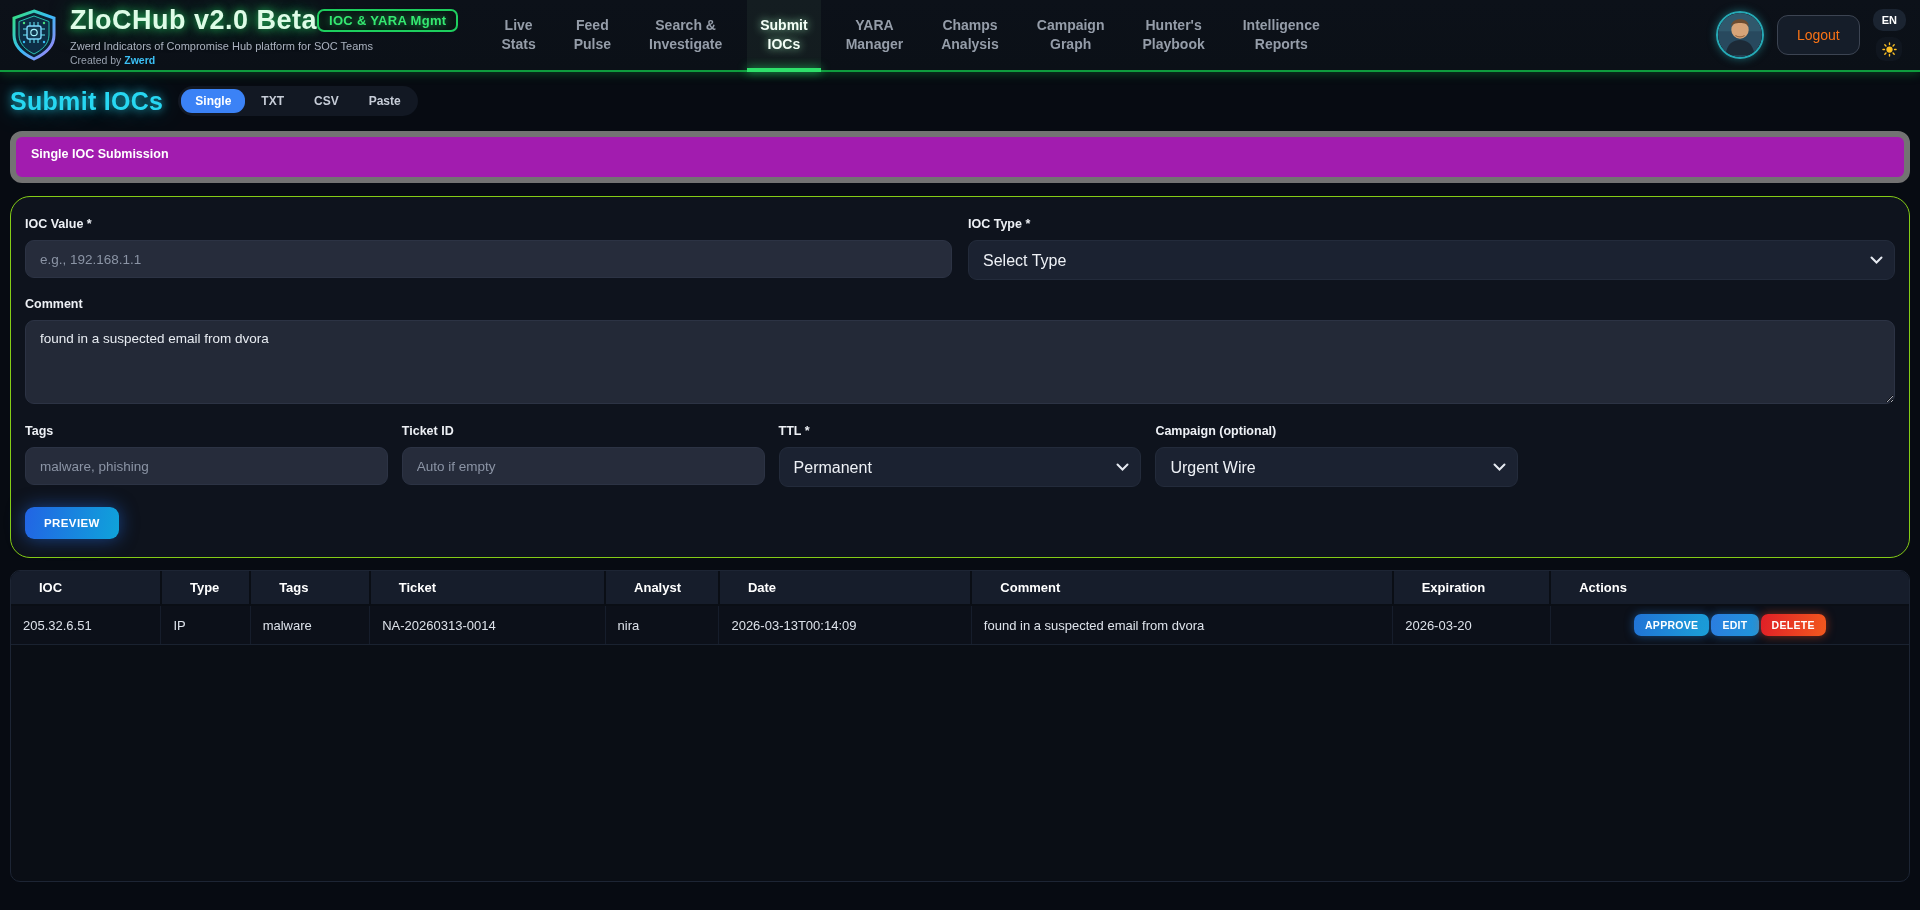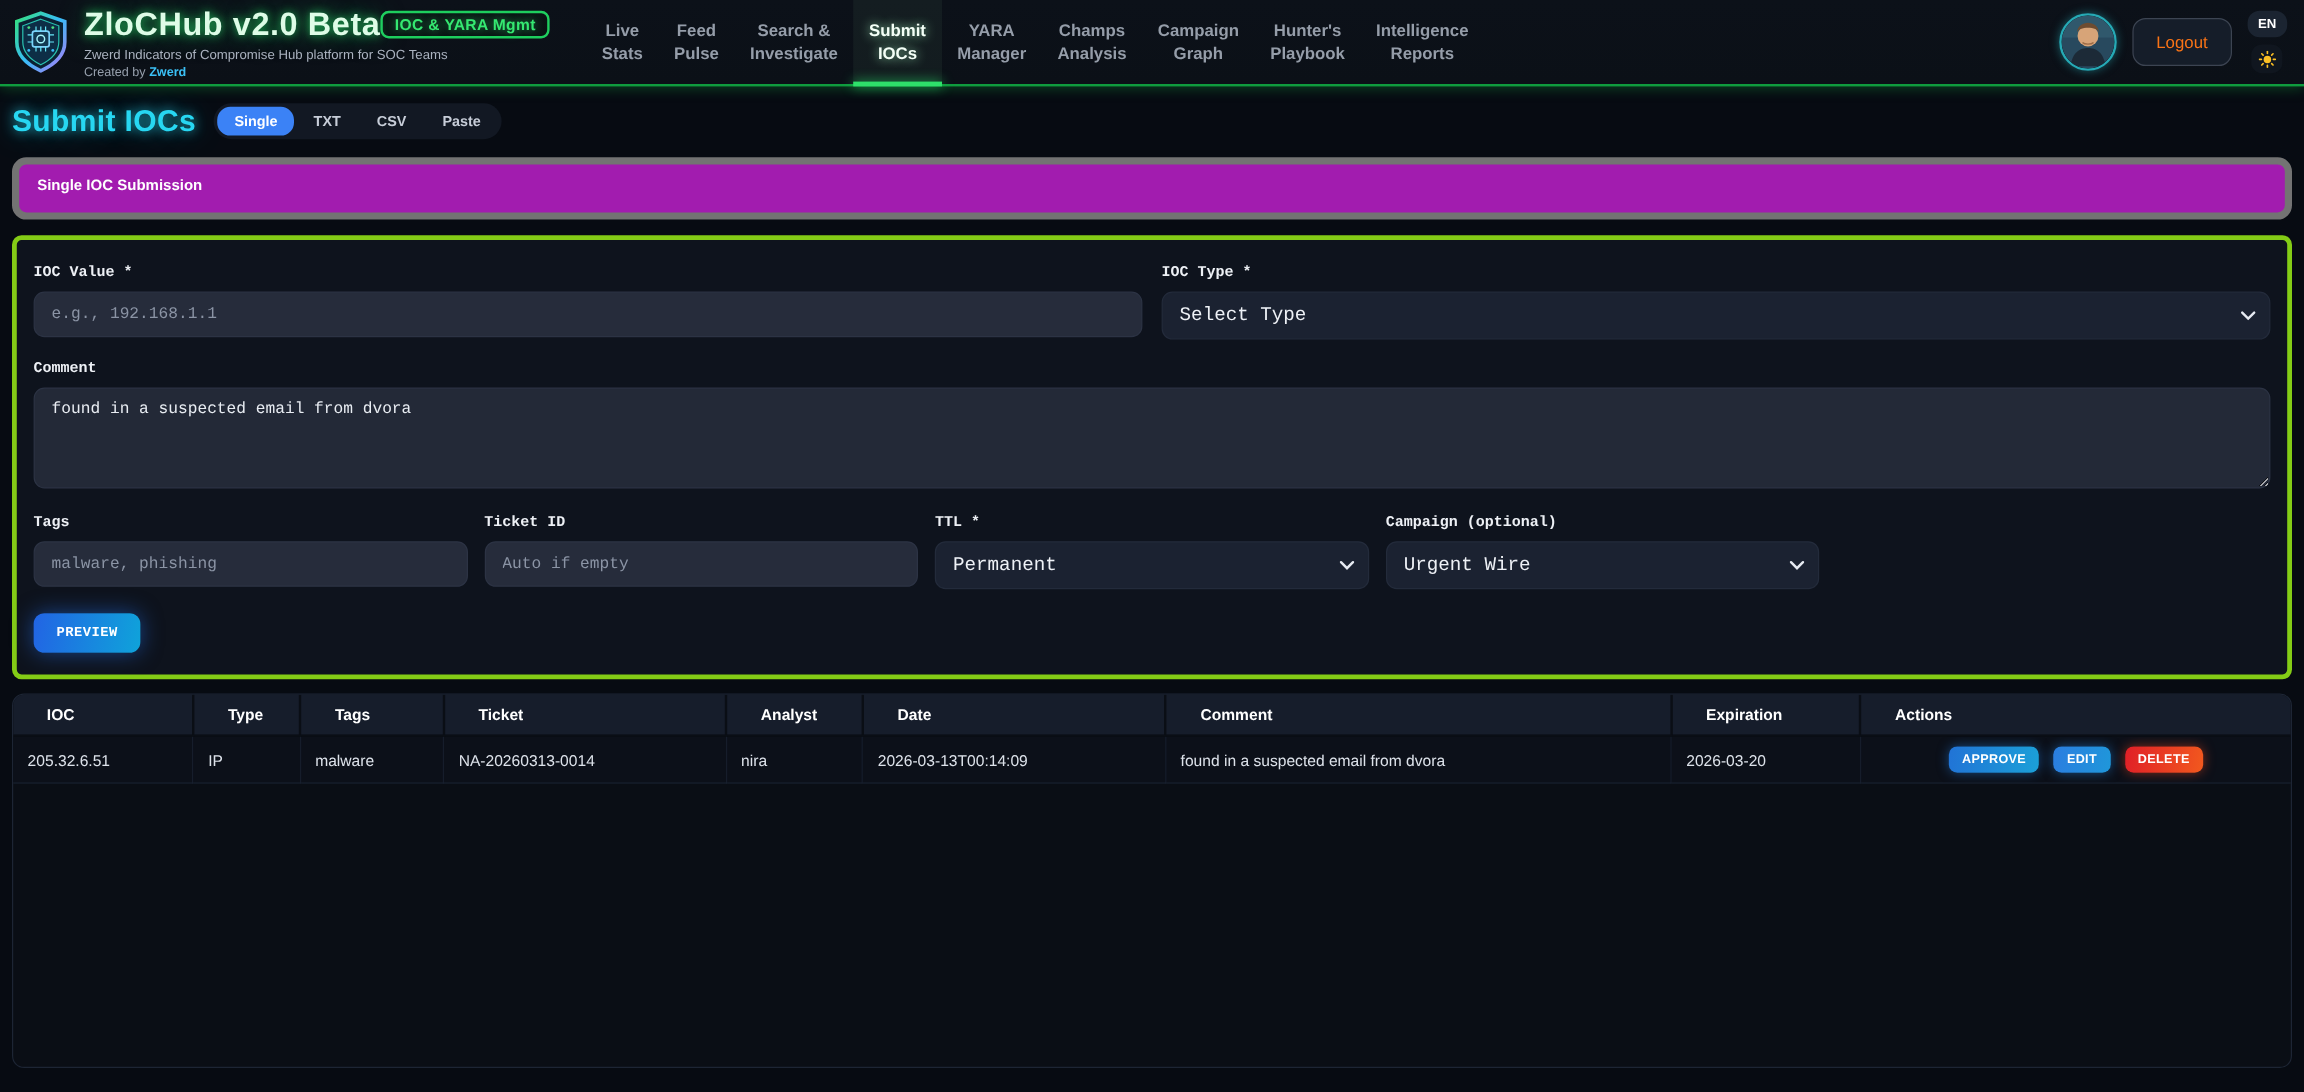--- a/index.html
+++ b/index.html
@@ -28,21 +28,21 @@
   }
   .brand-badge {
     border:2px solid #1fcf5f; color:#35e871; font-size:13px; font-weight:800;
     padding:2px 10px; border-radius:7px; letter-spacing:.3px;
     text-shadow:0 0 8px rgba(34,197,94,.8); background:rgba(10,25,16,.4);
   }
   .brand-sub { font-size:11px; color:#aab2bf; margin-top:4px; }
   .brand-created { font-size:10.5px; color:#97a0ad; margin-top:2px; }
   .brand-created a { color:#3bc0f5; font-weight:700; text-decoration:none; }
 
-  .nav { display:flex; align-items:stretch; margin-left:30px; }
+  .nav { display:flex; align-items:stretch; margin-left:30px;gap:12px; }
   .nav-item {
     width:min-content; min-width:58px; text-align:center;
     display:flex; align-items:center; justify-content:center;
     padding:0 13px; color:#959da9; font-size:14px; font-weight:700;
     line-height:1.35; cursor:pointer; position:relative; white-space:normal;
   }
   .nav-item.active {
     color:#f4fff7; background:rgba(160,230,190,.055);
     text-shadow:0 0 9px rgba(170,255,200,.85);
   }
@@ -89,22 +89,22 @@
   .tab.active { background:#3b82f6; color:#fff; font-weight:700; }
 
   .banner {
     background:#a21caf; border:6px solid #737373; border-radius:12px;
     padding:10px 15px; margin-bottom:13px;
   }
   .banner-title { font-size:12.5px; font-weight:800; color:#fff; margin-bottom:6px; }
   .banner-text { font-size:12px; color:#e2e7f0; }
 
   .form-card {
-    background:#0e131d; border:4px solid #84cc16; border-radius:8px;
-    padding:20px 14px 18px; margin-bottom:12px;font-family:Liberation Mono, monospace;
+    background:#0e131d; border:1px solid #84cc16; border-radius:20px;
+    padding:20px 14px 18px; margin-bottom:12px;
   }
   .field-label { display:block; font-size:12.5px; font-weight:700; color:#edf0f5; margin-bottom:9px; }
   .grid-2 { display:grid; grid-template-columns:1fr 1fr; gap:16px; margin-bottom:17px; }
   .grid-5 { display:grid; grid-template-columns:repeat(5,1fr); gap:14px; margin-bottom:18px; }
 
   .text-input {
     width:100%; height:38px; background:#262c3b; border:1px solid #2c3344;
     border-radius:9px; color:#dfe4ec; font-size:13.5px; padding:0 14px;
     font-family:inherit; outline:none;
   }
@@ -154,21 +154,21 @@
     background:#161d2b; color:#fff; font-size:13px; font-weight:700; text-align:left;
     padding:9px 28px; border-right:2px solid #0a0e15; border-bottom:2px solid #0a0e15;
   }
   thead th:last-child { border-right:none; }
   tbody td {
     background:#0c1019; color:#dde2ea; font-size:13px; padding:8px 12px;
     border-right:1px solid #161d2b; border-bottom:1px solid #1a2230;
     overflow:hidden; white-space:nowrap; text-overflow:ellipsis;
   }
   tbody td:last-child { border-right:none; }
-  .actions-cell { display:flex; gap:12px; justify-content:center; align-items:flex-end; }
+  .actions-cell { display:flex; gap:2px; justify-content:center; align-items:flex-end; }
   .btn-row { padding:5px 11px; font-size:10.5px; font-weight:800; letter-spacing:.3px; border-radius:7px; }
   .btn-row-approve { background:linear-gradient(100deg,#2173d6 0%,#1ba0d8 100%); box-shadow:0 0 10px rgba(33,120,214,.55); }
   .btn-row-edit { background:linear-gradient(100deg,#2b7de0 0%,#1f97da 100%); box-shadow:0 0 10px rgba(35,130,220,.55); }
   .btn-row-delete { background:linear-gradient(100deg,#e01f27 0%,#f2591e 100%); box-shadow:0 0 10px rgba(235,70,30,.55); }
 </style>
 </head>
 <body>
 
 <div class="header">
   <div class="brand">

